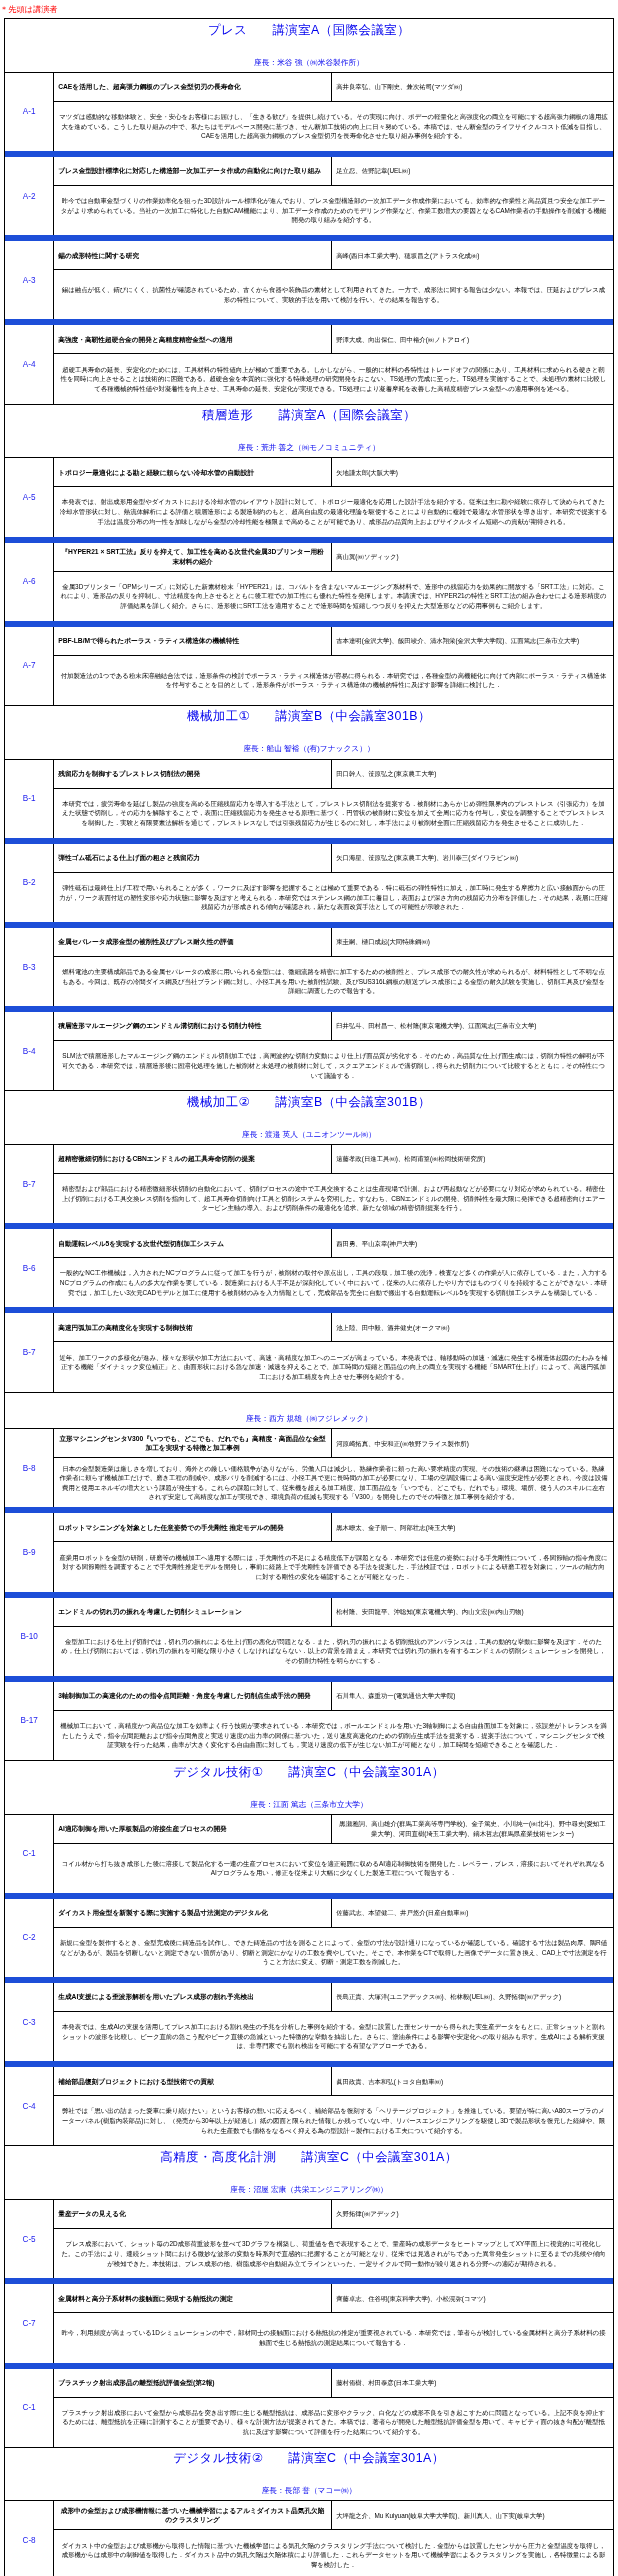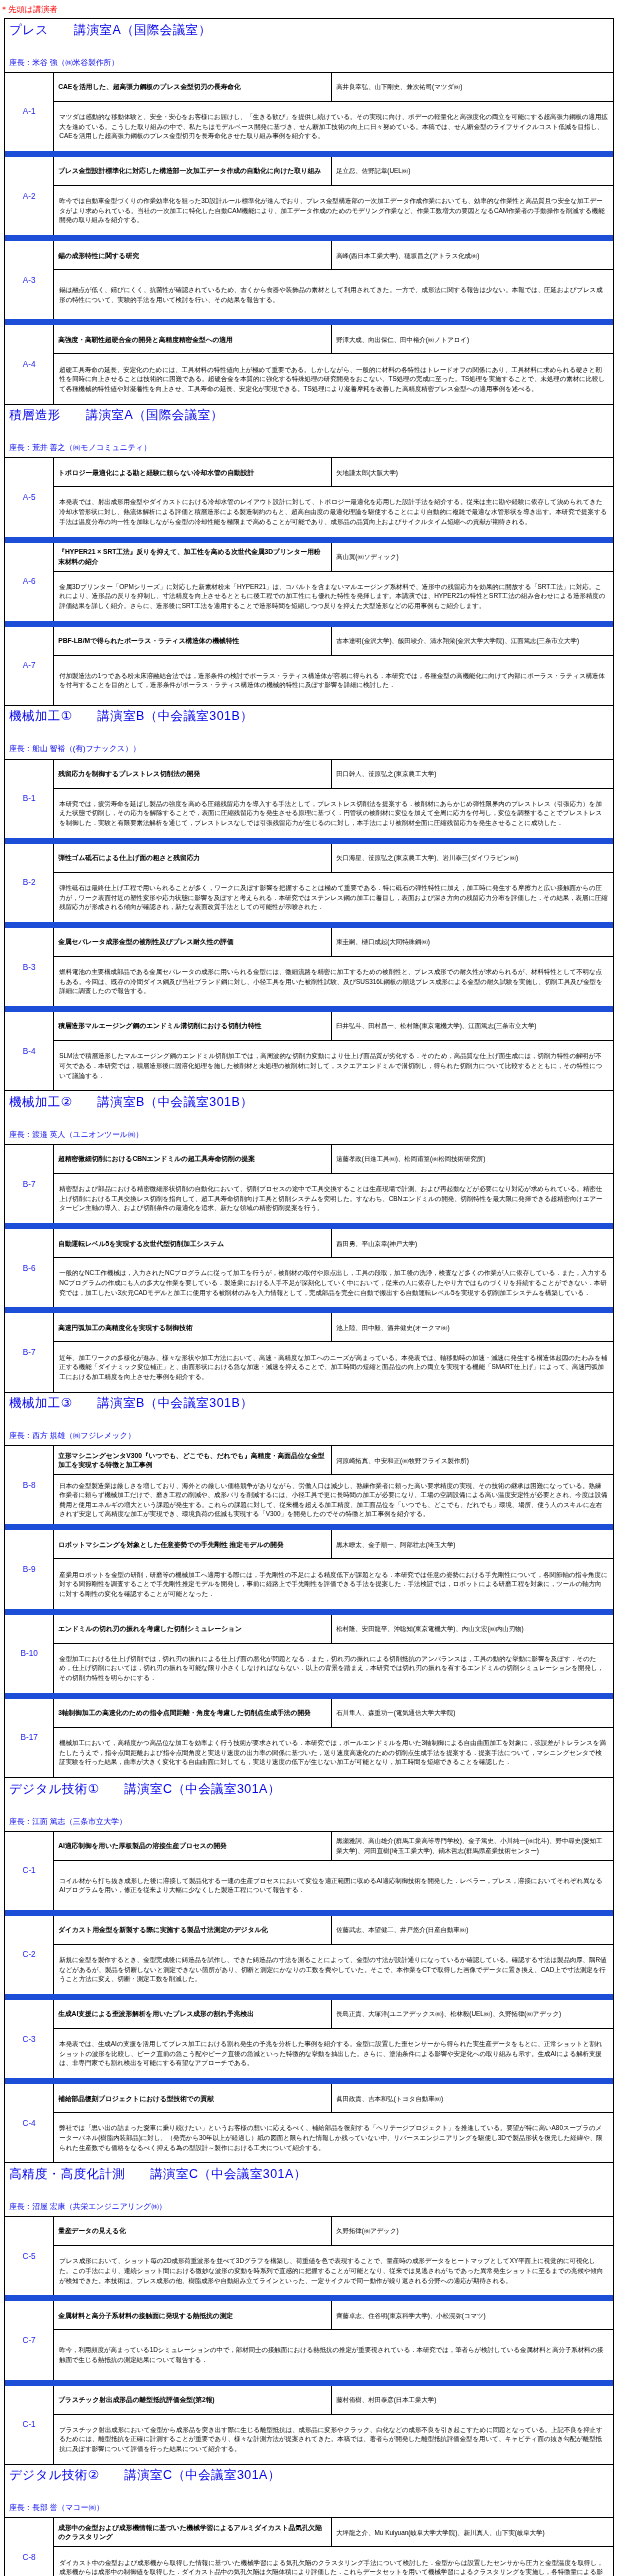--- a/index.html
+++ b/index.html
@@ -1,19 +1,19 @@
 <!DOCTYPE html>
 <html lang="ja" style="font-size:8.2px"><head>
 <meta charset="utf-8">
 <style>
   html,body{margin:0;padding:0;background:#ffffff;}
   body{width:618px;font-family:"Liberation Sans","DejaVu Sans",sans-serif;color:#000;}
   .page-note{text-align:left;color:#ff0000;font-size:8.2px;padding:4.1px 7.2px 2.1px 0;}
   .program{margin:1px 4.1px 6.2px 4.1px;border:1px solid #000;background:#fff;}
-  .session{border-top:1.5px solid #000;}
+  .session{border-top:1.5px solid #000;text-align:center;}
   .session:first-child{border-top:none;}
   .session-header{padding:2.6px 4.1px 4.1px 4.1px;border-bottom:1px solid #000;}
   .session-title-line{font-size:12.4px;color:#0000ee;letter-spacing:0.5px;}
   .session-name{margin-right:25px;}
   .session-chair{font-size:7.7px;color:#0000ee;margin-top:19px;}
   .talk{display:grid;grid-template-columns:49px 1fr;border-bottom:6px solid #1d4ed8;min-height:67px;}
   .talk:last-child{border-bottom:none;}
   .talk-code{border-right:1px solid #000;display:flex;align-items:center;justify-content:center;
              color:#2222ee;font-size:8.2px;padding:2.1px;}
   .talk-main{display:flex;flex-direction:column;}
@@ -219,23 +219,20 @@
         <div class="talk-authors">池上陸、田中毅、酒井健史(オークマ㈱)</div>
       </div>
       <div class="talk-abstract">近年、加工ワークの多様化が進み、様々な形状や加工方法において、高速・高精度な加工へのニーズが高まっている。本発表では、軸移動時の加速・減速に発生する構造体起因のたわみを補正する機能「ダイナミック変位補正」と、曲面形状における急な加速・減速を抑えることで、加工時間の短縮と面品位の向上の両立を実現する機能「SMART仕上げ」によって、高速円弧加工における加工精度を向上させた事例を紹介する。</div>
     </div>
   </div>
 </div>
   </section>
 
   <section class="session">
     <div class="session-header">
-      <div class="session-title-line">
-        <span class="session-name">機械加工③</span><span class="session-room">講演室B（中会議室301B）</span>
-      </div>
       <div class="session-chair">座長：西方 規雄（㈱フジレメック）</div>
     </div>
     <div class="session-rows">
   <div class="talk">
     <div class="talk-code">B-8</div>
     <div class="talk-main">
       <div class="talk-head">
         <div class="talk-title">立形マシニングセンタV300『いつでも、どこでも、だれでも』高精度・高面品位な金型加工を実現する特徴と加工事例</div>
         <div class="talk-authors">河原崎拓真、中安和正(㈱牧野フライス製作所)</div>
       </div>

